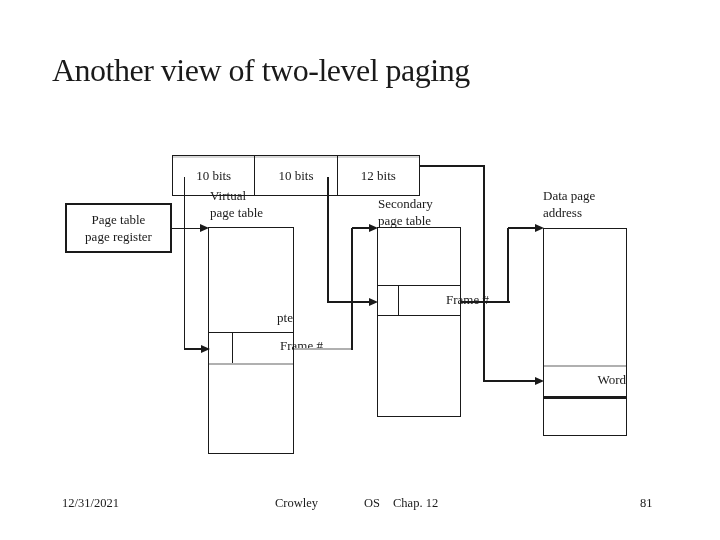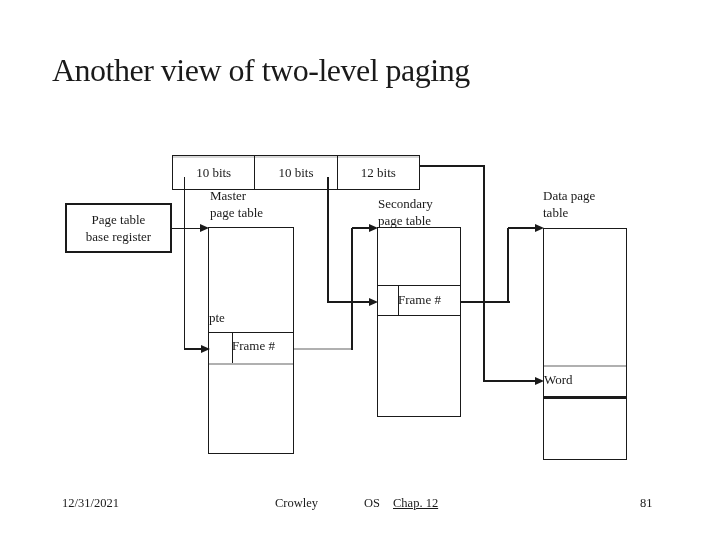--- a/index.html
+++ b/index.html
@@ -8,34 +8,34 @@
     position:relative;width:720px;height:540px;overflow:hidden;
     background:var(--bg,#ffffff);color:var(--text,#1a1a1a);
     font-family:"Liberation Serif","DejaVu Serif",serif;
   }
   .title{
     position:absolute;left:44px;top:44px;margin:8px;
     font-size:32px;font-weight:400;letter-spacing:-0.5px;white-space:nowrap;
   }
   .lbl{position:absolute;font-size:13px;line-height:17px;white-space:nowrap;}
   .box{position:absolute;border:1.4px solid var(--line,#1a1a1a);box-sizing:border-box;background:transparent;}
-  .va-box{left:172px;top:155px;width:248px;height:35px;display:flex;box-shadow:inset 0 2px 0 #d8d8d8;}
+  .va-box{left:172px;top:155px;width:248px;height:41px;display:flex;box-shadow:inset 0 2px 0 #d8d8d8;}
   .va-cell{flex:1;display:flex;align-items:center;justify-content:center;font-size:13px;border-right:1.4px solid var(--line,#1a1a1a);}
   .va-cell.last{border-right:none;}
   .ptbr{left:65px;top:203px;width:107px;height:50px;border-width:2px;
         display:flex;align-items:center;justify-content:center;text-align:center;
         font-size:13px;line-height:17px;}
   .master{left:208px;top:227px;width:86px;height:227px;}
   .secondary{left:377px;top:227px;width:84px;height:190px;}
-  .datapage{left:543px;top:228px;width:84px;height:232px;}
+  .datapage{left:543px;top:228px;width:84px;height:208px;}
   .hl{position:absolute;left:0;right:0;height:1.4px;background:var(--line,#1a1a1a);}
   .hl.gray{background:var(--gray-line,#b0b0b0);height:2px;}
   .hl.dark2{height:2.5px;}
   .vl{position:absolute;width:1.4px;background:var(--line,#1a1a1a);}
-  .cell-lbl{position:absolute;font-size:13px;text-align:left;white-space:nowrap;}
+  .cell-lbl{position:absolute;font-size:13px;text-align:right;white-space:nowrap;padding-left:48px;}
   .seg{position:absolute;background:var(--line,#1a1a1a);}
   .seg.gray{background:var(--gray-line,#b0b0b0);}
   .arrow{position:absolute;width:0;height:0;
          border-top:4px solid transparent;border-bottom:4px solid transparent;
          border-left:9px solid var(--line,#1a1a1a);}
   .foot{position:absolute;top:496px;font-size:12.5px;white-space:nowrap;}
 </style>
 </head>
 <body>
 
@@ -46,26 +46,26 @@
 
   <div class="box va-box">
     <div class="va-cell">10 bits</div>
     <div class="va-cell">10 bits</div>
     <div class="va-cell last">12 bits</div>
   </div>
 
   <div class="box ptbr">
     <div>
       <span>Page table</span><br>
-      <span>base register</span>
+      <span>page register</span>
     </div>
   </div>
 
   <div class="lbl" style="left:210px;top:187px;">
-    <span>Master</span><br>
+    <span>Virtual</span><br>
     <span>page table</span>
   </div>
   <div class="box master">
     <div class="cell-lbl" style="left:0;right:0;top:82px;">pte</div>
     <div class="hl" style="top:104px;"></div>
     <div class="vl" style="left:22.6px;top:104px;height:31px;"></div>
     <div class="cell-lbl" style="left:23px;right:0;top:110px;">Frame #</div>
     <div class="hl gray" style="top:135px;"></div>
   </div>
 
@@ -75,21 +75,21 @@
   </div>
   <div class="box secondary">
     <div class="hl" style="top:57px;"></div>
     <div class="vl" style="left:19.6px;top:57px;height:30px;"></div>
     <div class="cell-lbl" style="left:20px;right:0;top:64px;">Frame #</div>
     <div class="hl" style="top:87px;"></div>
   </div>
 
   <div class="lbl" style="left:543px;top:187px;font-family:Liberation Serif, serif;">
     <span>Data page</span><br>
-    <span>table</span>
+    <span>address</span>
   </div>
   <div class="box datapage">
     <div class="hl gray" style="top:136px;"></div>
     <div class="cell-lbl" style="left:0;right:0;top:143px;">Word</div>
     <div class="hl dark2" style="top:167px;"></div>
   </div>
 
   <div class="seg" style="left:172px;top:227.5px;width:30px;height:1.4px;"></div>
   <div class="arrow" style="left:200px;top:224.2px;"></div>
 
@@ -112,16 +112,16 @@
   <div class="arrow" style="left:534.5px;top:224px;"></div>
 
   <div class="seg" style="left:420px;top:165.3px;width:64.5px;height:1.4px;"></div>
   <div class="seg" style="left:483.3px;top:165.3px;width:1.4px;height:216.5px;"></div>
   <div class="seg" style="left:484px;top:380.3px;width:52px;height:1.4px;"></div>
   <div class="arrow" style="left:534.5px;top:377px;"></div>
 
   <div class="foot" style="left:62px;">12/31/2021</div>
   <div class="foot" style="left:275px;">Crowley</div>
   <div class="foot" style="left:364px;">OS</div>
-  <div class="foot" style="left:393px;text-decoration:underline;">Chap. 12</div>
+  <div class="foot" style="left:393px;">Chap. 12</div>
   <div class="foot" style="left:640px;">81</div>
 
 </div>
 
 </body></html>

